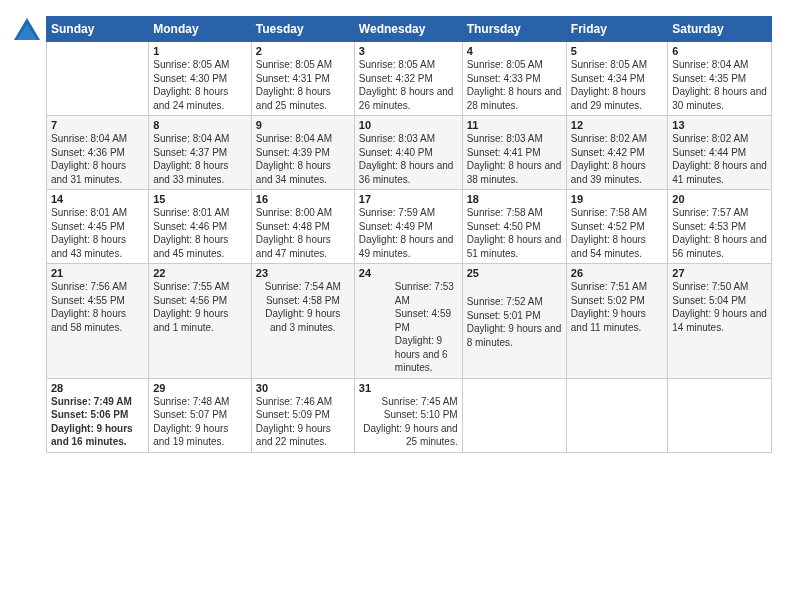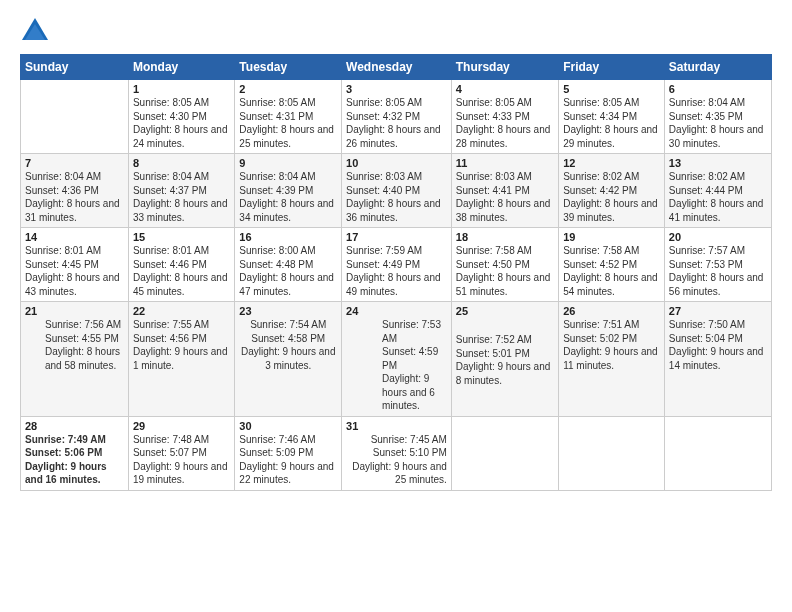--- a/index.html
+++ b/index.html
@@ -6,23 +6,23 @@
     body {
       font-family: Arial, sans-serif;
       background: #fff;
       width: 792px;
       height: 612px;
       overflow: hidden;
     }
     .page {
       width: 792px;
       height: 440px;
-      padding: 16px 20px 10px 20px;
+      padding: 16px 20px 10px 12px;
       display: flex;
-      flex-direction: column;
+      flex-direction: row;
     }
     .header {
       display: flex;
       justify-content: space-between;
       align-items: flex-start;
       margin-bottom: 10px;
     }
     .logo {
       display: flex;
       align-items: center;
@@ -243,28 +243,28 @@
           </td>
           <td>
             <span class="day-num">19</span>
             <div class="day-info" style="white-space: pre-line;">Sunrise: 7:58 AM
 Sunset: 4:52 PM
 Daylight: 8 hours and 54 minutes.</div>
           </td>
           <td>
             <span class="day-num">20</span>
             <div class="day-info" style="white-space: pre-line;">Sunrise: 7:57 AM
-Sunset: 7:53 PM
+Sunset: 4:53 PM
 Daylight: 8 hours and 56 minutes.</div>
           </td>
         </tr>
         <tr>
           <td>
             <span class="day-num">21</span>
-            <div class="day-info" style="white-space: pre-line; margin-left: 20px;">Sunrise: 7:56 AM
+            <div class="day-info" style="white-space: pre-line;">Sunrise: 7:56 AM
 Sunset: 4:55 PM
 Daylight: 8 hours and 58 minutes.</div>
           </td>
           <td>
             <span class="day-num">22</span>
             <div class="day-info" style="white-space: pre-line;">Sunrise: 7:55 AM
 Sunset: 4:56 PM
 Daylight: 9 hours and 1 minute.</div>
           </td>
           <td>

